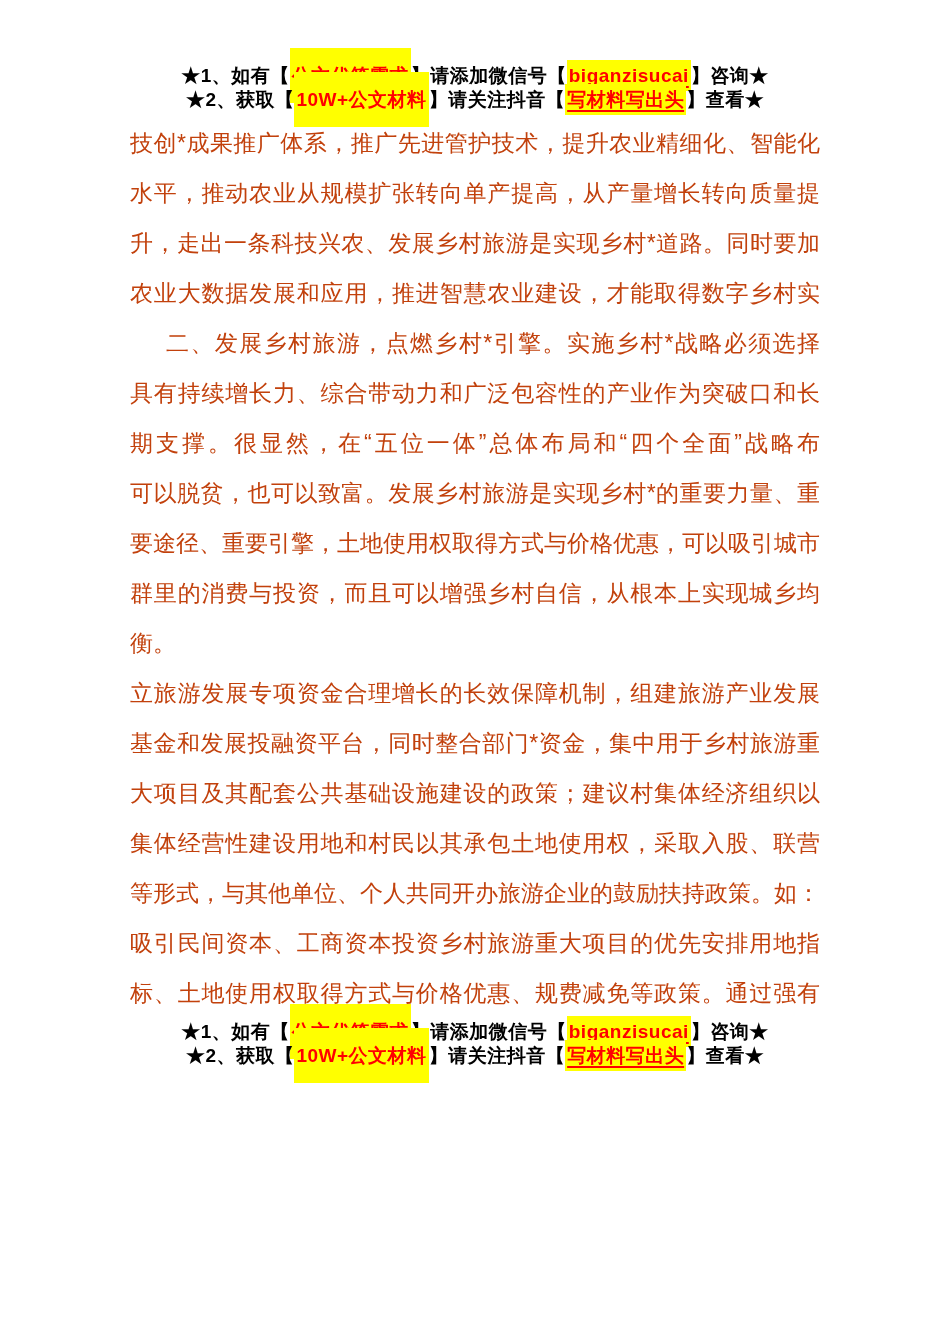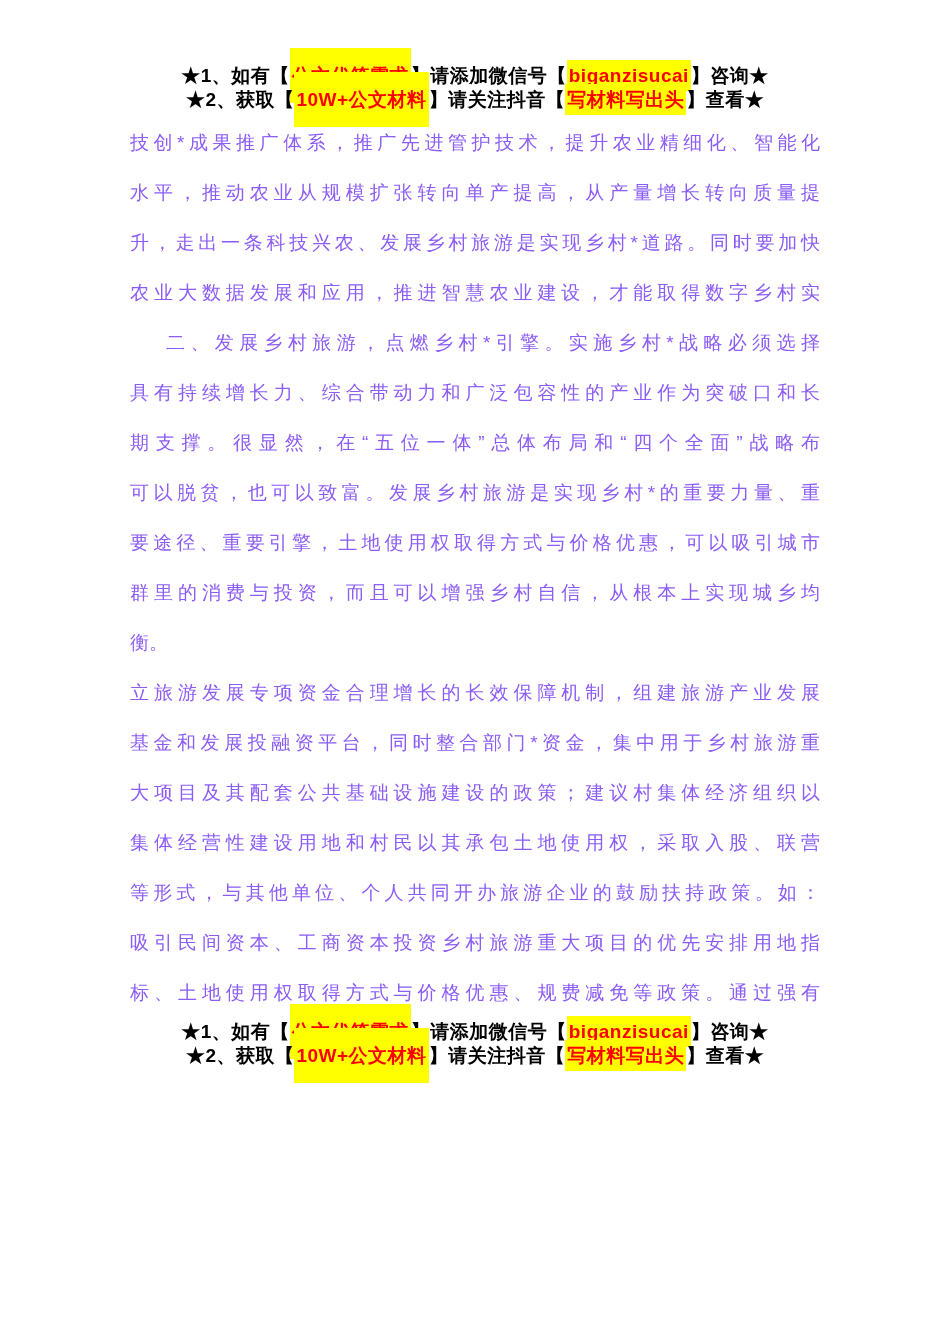--- a/index.html
+++ b/index.html
@@ -33,31 +33,32 @@
   }
   .seg-highlight {
     color: #ff0000;
     background: #ffff00;
     padding: 17px 2px;
   }
   .seg-highlight-underline {
     color: #ff0000;
     background: #ffff00;
     padding: 5px 2px;
+    text-decoration: underline;
     text-decoration-color: #ff0000;
     text-decoration-thickness: 2px;
     text-underline-offset: 4px;
   }
   
   .doc-body {
     width: 690px;
     margin: 6px auto 0;
-    font-size: 19px;
+    font-size: 23px;
     line-height: 50px;
-    color: #8b5cf6;
+    color: #c2410c;
   }
   .text-line {
     text-align: justify;
     text-align-last: justify;
     height: 50px;
     overflow: hidden;
   }
   .text-line.end { text-align-last: left; }
   .text-line.indent { text-indent: 36px; }
 </style>

